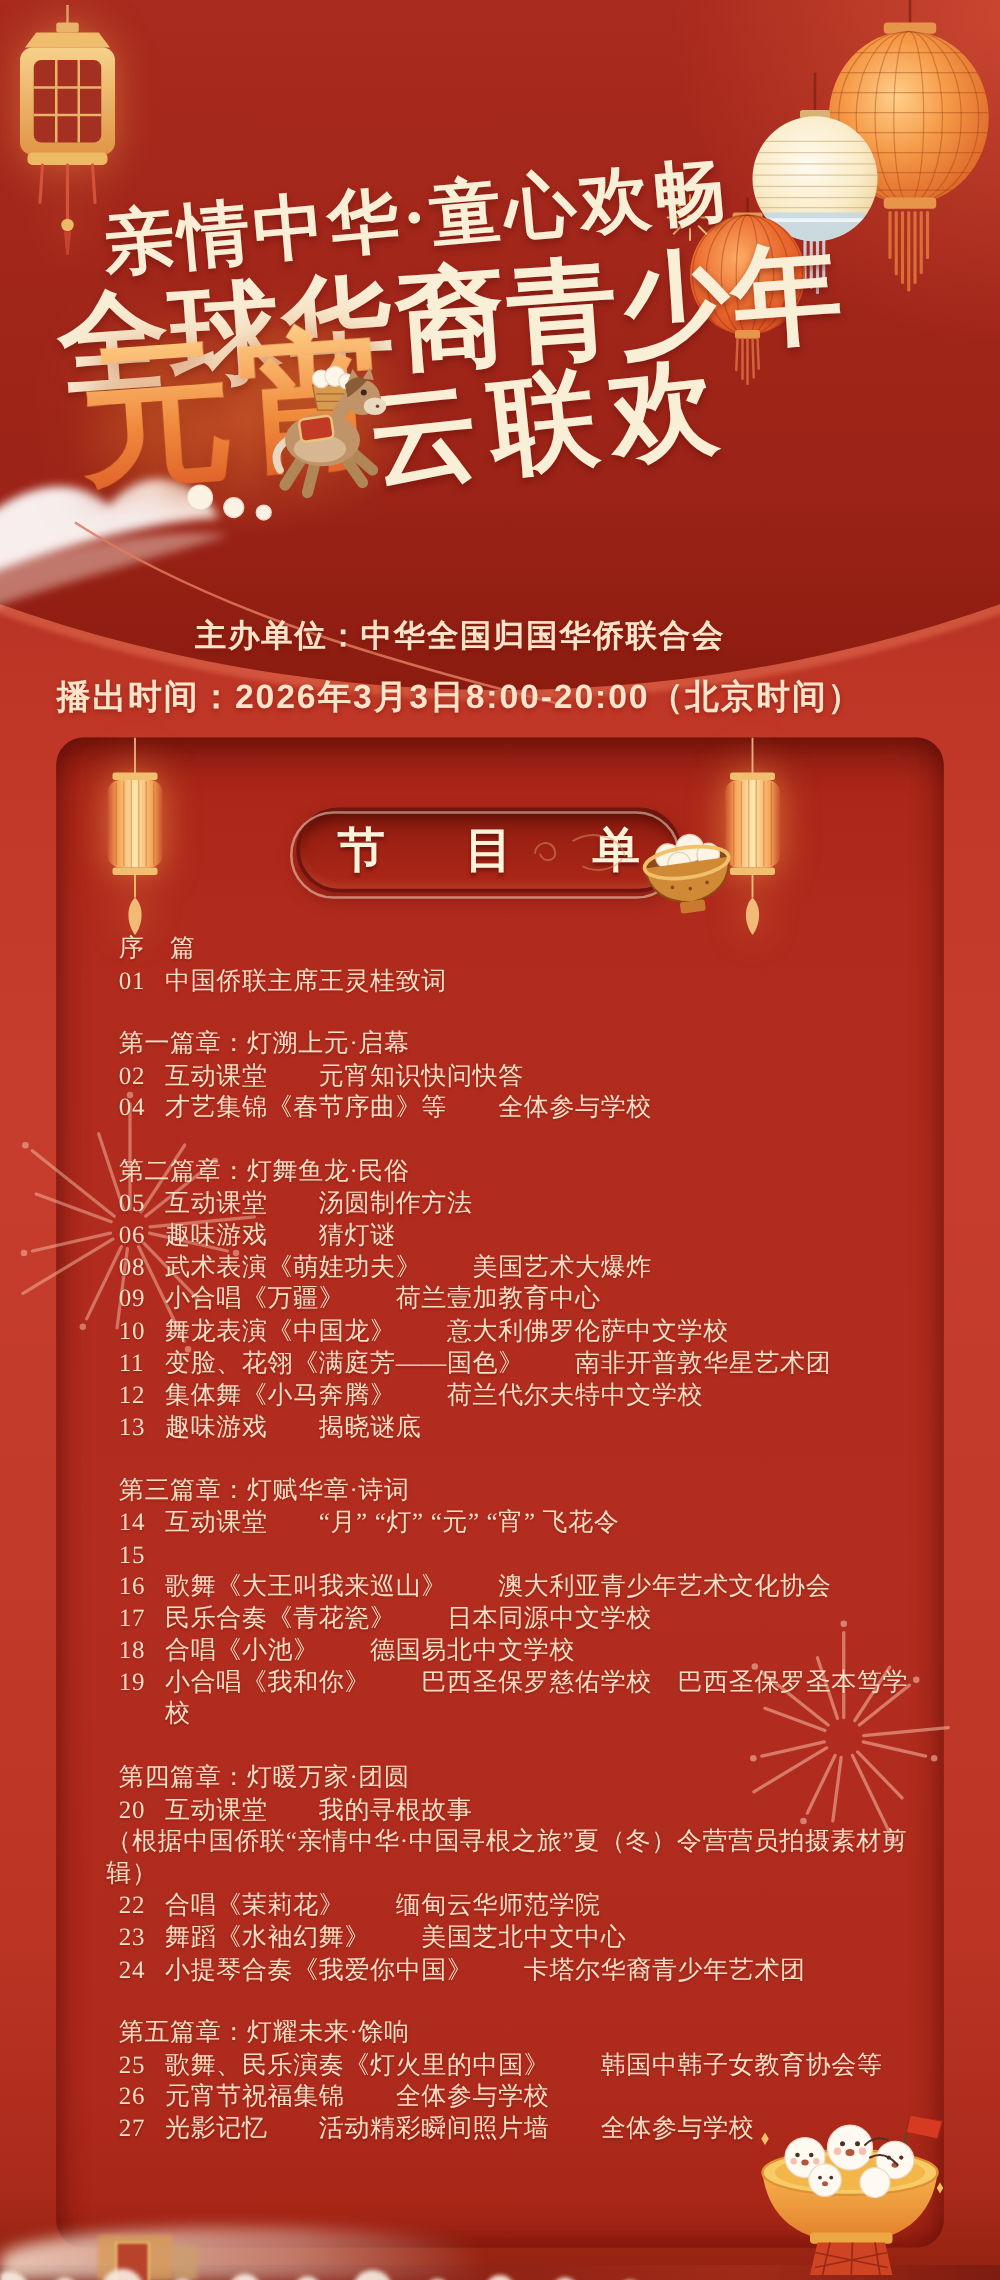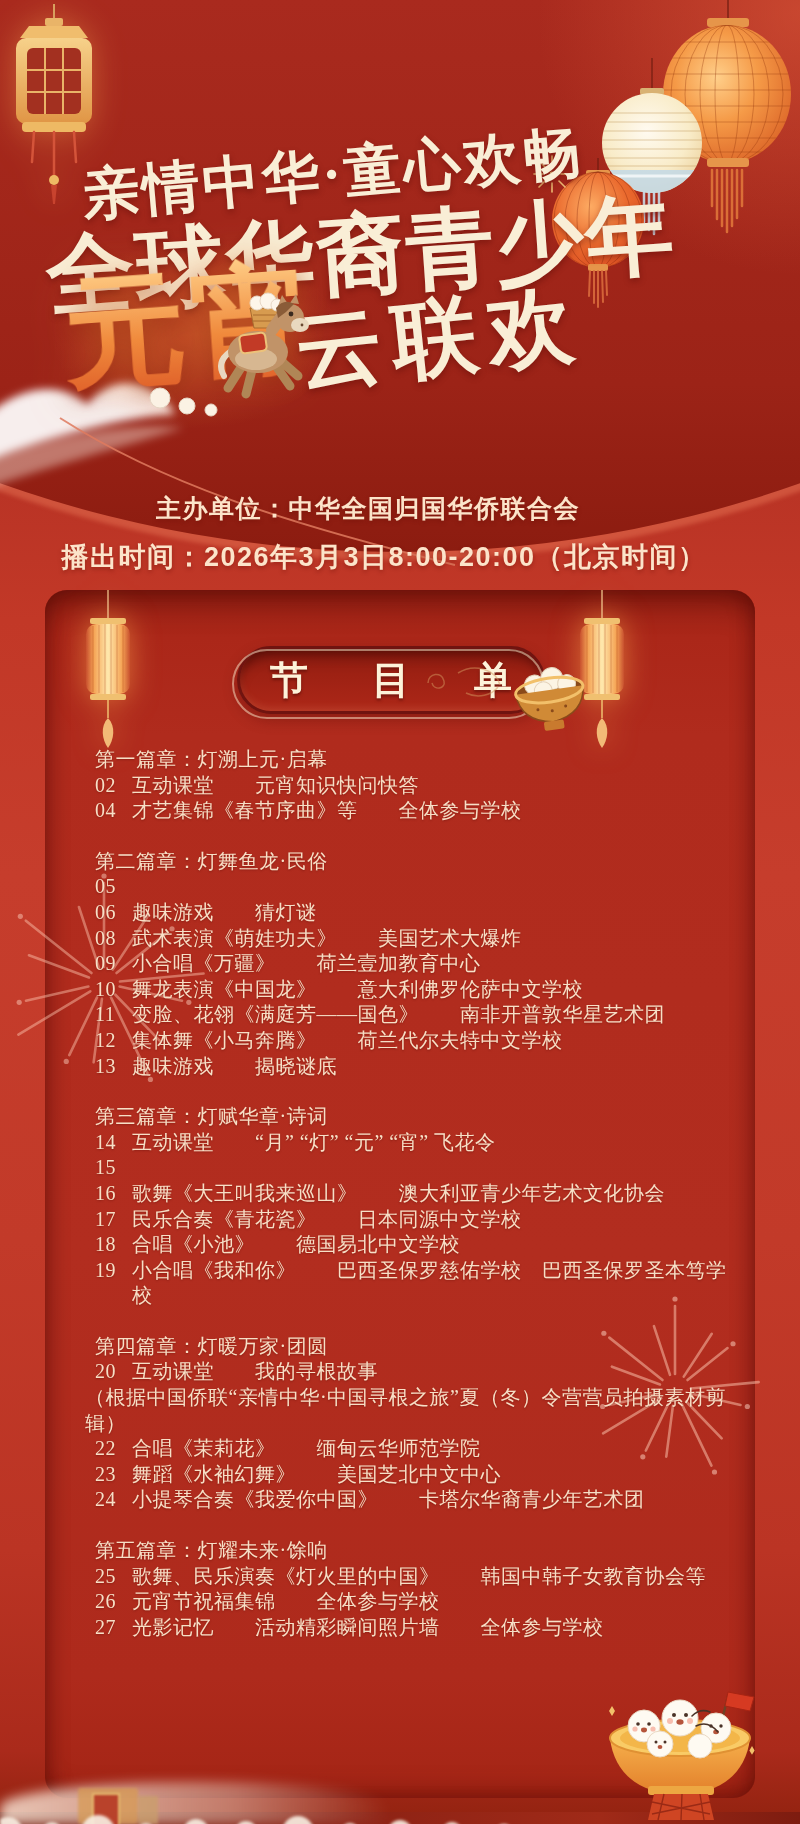--- a/index.html
+++ b/index.html
@@ -26,21 +26,21 @@
     -webkit-background-clip:text;background-clip:text;color:#ef8434;-webkit-text-fill-color:transparent;
     text-shadow:none;filter:drop-shadow(0 0 22px rgba(255,150,60,.55)) drop-shadow(0 6px 10px rgba(110,18,5,.45));}
   .t-line3{left:296px;top:280px;font-size:86px;letter-spacing:10px;transform:rotate(-6deg);}
   .yx-glow{position:absolute;left:50px;top:240px;width:290px;height:190px;border-radius:50%;z-index:6;
     background:radial-gradient(ellipse at center,rgba(255,150,60,.30),rgba(255,150,60,0) 70%);}
 
   .org-line{position:absolute;left:0;width:736px;text-align:center;z-index:7;
     font-family:"Liberation Sans","DejaVu Sans",sans-serif;font-weight:bold;
     color:#fce4ca;letter-spacing:1.5px;text-shadow:0 2px 4px rgba(100,12,6,.4);white-space:nowrap;}
   .org1{top:492px;font-size:25px;}
-  .org2{top:539px;font-size:27px;margin-left:16px;}
+  .org2{top:539px;font-size:27px;}
 
   
   .panel{position:absolute;left:45px;top:590px;width:710px;height:1208px;border-radius:22px;z-index:4;
     background:linear-gradient(180deg,#9e2315 0%,#ab2719 4%,#b02b1d 12%,#b22d1f 55%,#ae2a1c 90%,#a42515 100%);
     box-shadow:inset 0 18px 30px -10px rgba(74,8,4,.65),inset 0 -14px 26px -12px rgba(74,8,4,.5),
       inset 14px 0 26px -16px rgba(74,8,4,.4),inset -14px 0 26px -16px rgba(74,8,4,.4);}
 
   
   .pill{position:absolute;left:237px;top:646px;width:302px;height:62px;z-index:7;
     border:3px solid #701410;border-radius:36px;
@@ -383,34 +383,42 @@
       <line x1="84.40115340509082" y1="101.56033494330103" x2="34.48484430138144" y2="112.95340676186433" stroke="#ffc9b2" stroke-width="2.6" stroke-linecap="round"></line>
       <circle cx="27.66034891610869" cy="114.51105329955854" r="2.6" fill="#ffd7c5"></circle>
       <line x1="84.99431909839915" y1="92.44756443717432" x2="36.97614021327641" y2="74.67977063613213" stroke="#ffc9b2" stroke-width="2.6" stroke-linecap="round"></line>
       <line x1="87.49069628051151" y1="88.02416317026027" x2="34.326155472685485" y2="45.6268566438664" stroke="#ffc9b2" stroke-width="2.6" stroke-linecap="round"></line>
       <circle cx="28.853335095409278" cy="41.26242803085526" r="2.6" fill="#ffd7c5"></circle>
       <line x1="94.98517991529773" y1="82.80619930635962" x2="78.93775564425052" y2="34.18603708671041" stroke="#ffc9b2" stroke-width="2.6" stroke-linecap="round"></line>
     </svg>
 
   <div class="program" id="program-list">
       <div class="section">
+        <div class="heading">序　篇</div>
+        <div class="row">
+          <span class="num">01</span>
+          <span class="txt">中国侨联主席王灵桂致词</span>
+        </div>
+      </div>
+      <div class="section">
         <div class="heading">第一篇章：灯溯上元·启幕</div>
         <div class="row">
           <span class="num">02</span>
           <span class="txt">互动课堂　　元宵知识快问快答</span>
         </div>
         <div class="row">
           <span class="num">04</span>
           <span class="txt">才艺集锦《春节序曲》等　　全体参与学校</span>
         </div>
       </div>
       <div class="section">
         <div class="heading">第二篇章：灯舞鱼龙·民俗</div>
         <div class="row">
           <span class="num">05</span>
+          <span class="txt">互动课堂　　汤圆制作方法</span>
         </div>
         <div class="row">
           <span class="num">06</span>
           <span class="txt">趣味游戏　　猜灯谜</span>
         </div>
         <div class="row">
           <span class="num">08</span>
           <span class="txt">武术表演《萌娃功夫》　　美国艺术大爆炸</span>
         </div>
         <div class="row">

